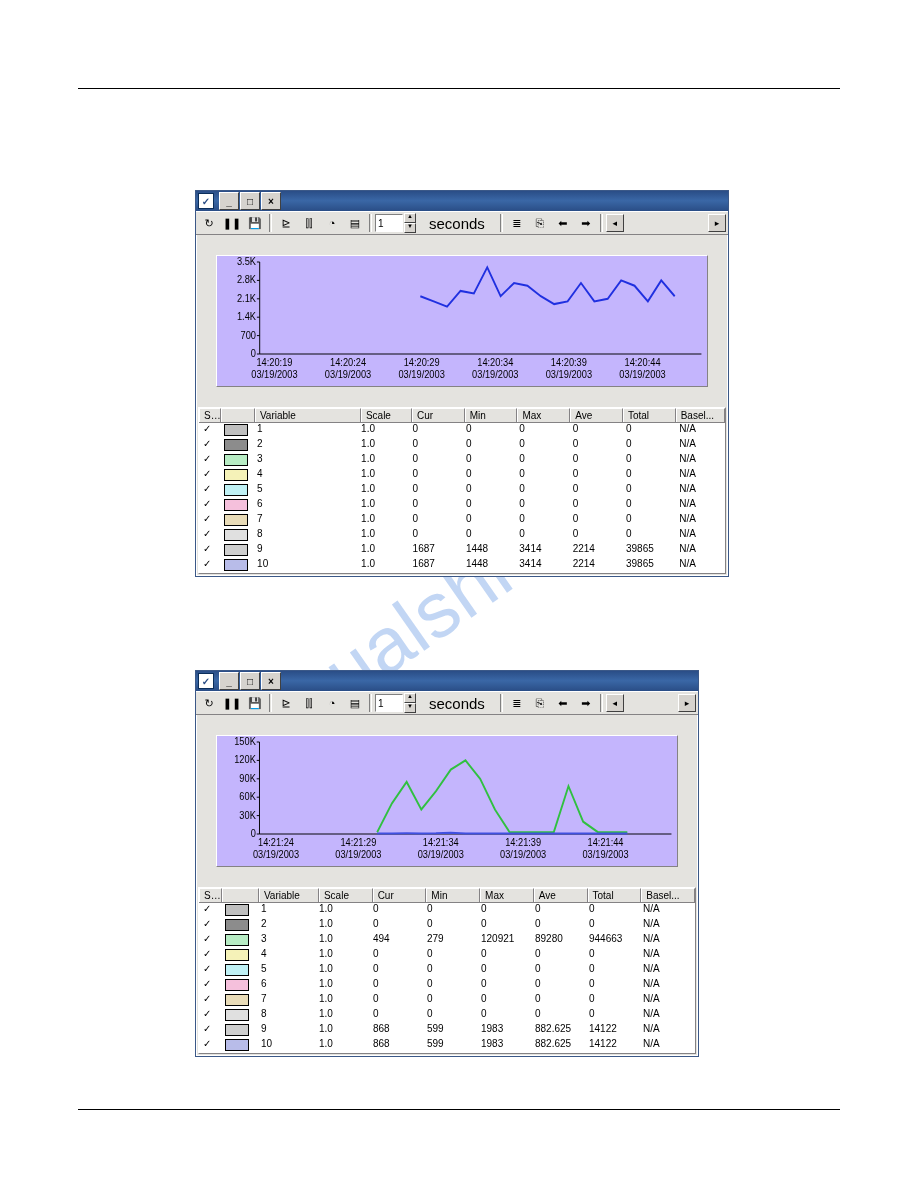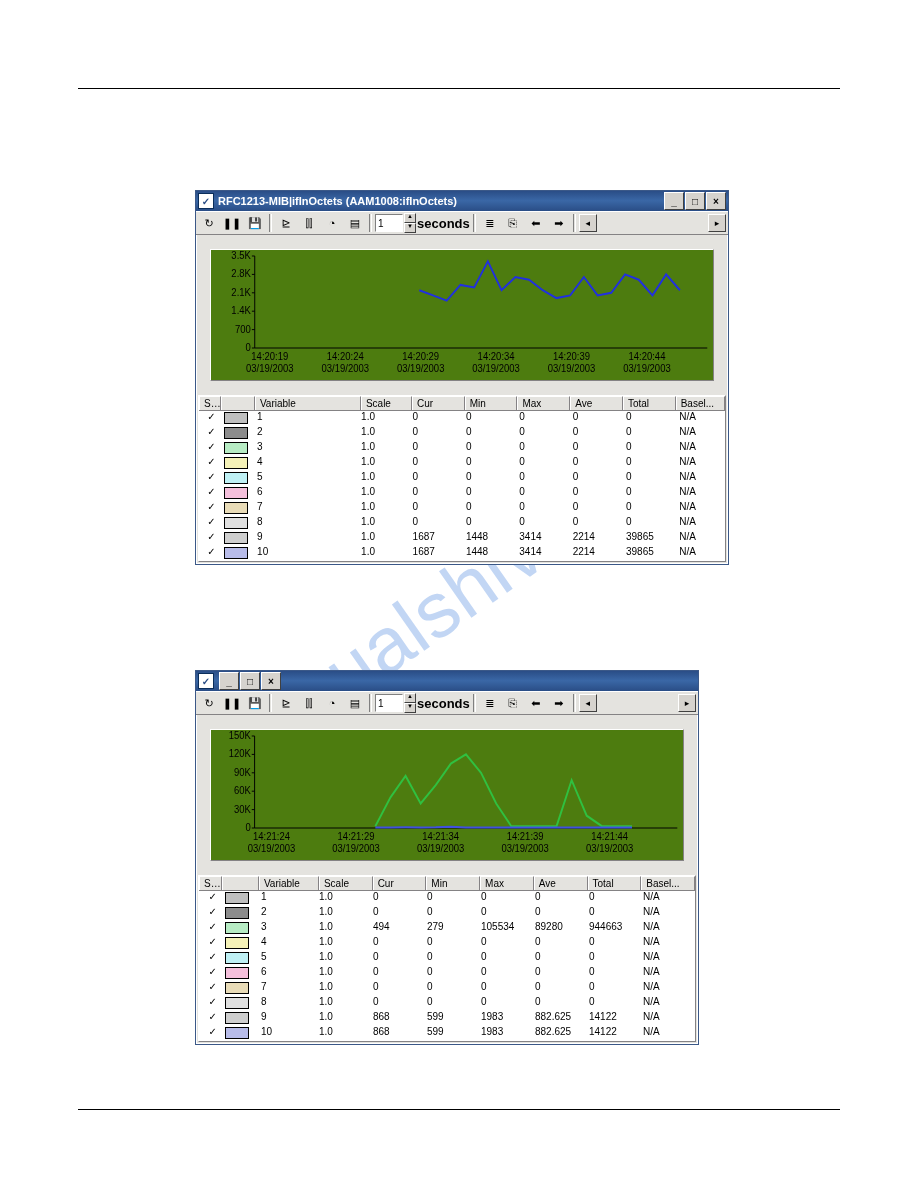--- a/index.html
+++ b/index.html
@@ -115,36 +115,36 @@
   }
   .spinbtns {
     width: 12px; display:flex; flex-direction:column;
   }
   .spinbtns div {
     height: 8px; border: 1px solid #404040;
     border-top-color: #fff; border-left-color: #fff;
     background:#d6d3ce;
     font-size: 6px; line-height: 5px; text-align: center;
   }
-  .units { font-size: 13px; margin: 0 0; font-weight: bold; }
+  .units { font-size: 15px; margin: 0 12px; }
   .toolbar .spacer { flex: 1; }
   .toolbar .scrollarrow {
     width: 16px; height: 16px;
     background: #d6d3ce;
     border: 1px solid #404040;
     border-top-color:#fff; border-left-color:#fff;
     display:flex; align-items:center; justify-content:center;
     font-size:9px;
   }
 
   .chart {
-    background: #4d7c0f;
+    background: #c4b5fd;
     border: 1px solid #848284;
     border-top-color: #fff; border-left-color: #fff;
-    margin: 14px;
+    margin: 20px;
     position: relative;
     height: 130px;
   }
   .chart svg { display:block; width:100%; height:100%; }
   .axistxt { font-size: 10px; fill: #000; font-family: Arial; }
 
   .datagrid {
     background:#fff;
     border:1px solid #848284;
     border-top-color:#fff; border-left-color:#fff;
@@ -161,21 +161,21 @@
     border-right:1px solid #848284;
     border-top:1px solid #fff; border-left:1px solid #fff;
     overflow: hidden; text-overflow: ellipsis; white-space: nowrap;
   }
   .gr { display:flex; }
   .gr div {
     padding:0 4px;
     white-space: nowrap;
     overflow: hidden;
   }
-  .col-chk { width: 14px; text-align:right; }
+  .col-chk { width: 14px; text-align:left; }
   .col-sw  { width: 28px; }
   .col-var { flex: 1; min-width: 20px; }
   .col-num { width: 50px; }
   .col-bsl { width: 46px; }
 
   .w1 .col-scale { width: 48px; }
   .w1 .col-var { width: 96px; flex: none; }
   .w2 .col-scale { width: 36px; }
   .w2 .col-var { width: 50px; flex: none; }
   .w2 .col-num { width: 46px; }
@@ -192,21 +192,20 @@
 <body>
 
 <div class="page">
   <div class="hr-top"></div>
   <div class="hr-bottom"></div>
   <div class="watermark">manualshive.com</div>
 
   <div class="window w1">
     <div class="titlebar">
       <div class="appicon">✓</div>
-      <div class="title-text">RFC1213-MIB|ifInOctets (AAM1008:ifInOctets)</div>
       <div class="winbtns">
         <div class="winbtn">_</div>
         <div class="winbtn">□</div>
         <div class="winbtn">×</div>
       </div>
     </div>
     <div class="toolbar">
       <div class="tbtn">↻</div>
       <div class="tbtn">❚❚</div>
       <div class="tbtn">💾</div>
@@ -502,21 +501,21 @@
             <div class="col-num">0</div>
             <div class="col-bsl">N/A</div>
           </div>
           <div class="gr">
             <div class="col-chk">✓</div>
             <div class="col-sw"><span class="swatch c-green"></span></div>
             <div class="col-var">3</div>
             <div class="col-scale col-num">1.0</div>
             <div class="col-num">494</div>
             <div class="col-num">279</div>
-            <div class="col-num">105534</div>
+            <div class="col-num">120921</div>
             <div class="col-num">89280</div>
             <div class="col-num">944663</div>
             <div class="col-bsl">N/A</div>
           </div>
           <div class="gr">
             <div class="col-chk">✓</div>
             <div class="col-sw"><span class="swatch c-yel"></span></div>
             <div class="col-var">4</div>
             <div class="col-scale col-num">1.0</div>
             <div class="col-num">0</div>

